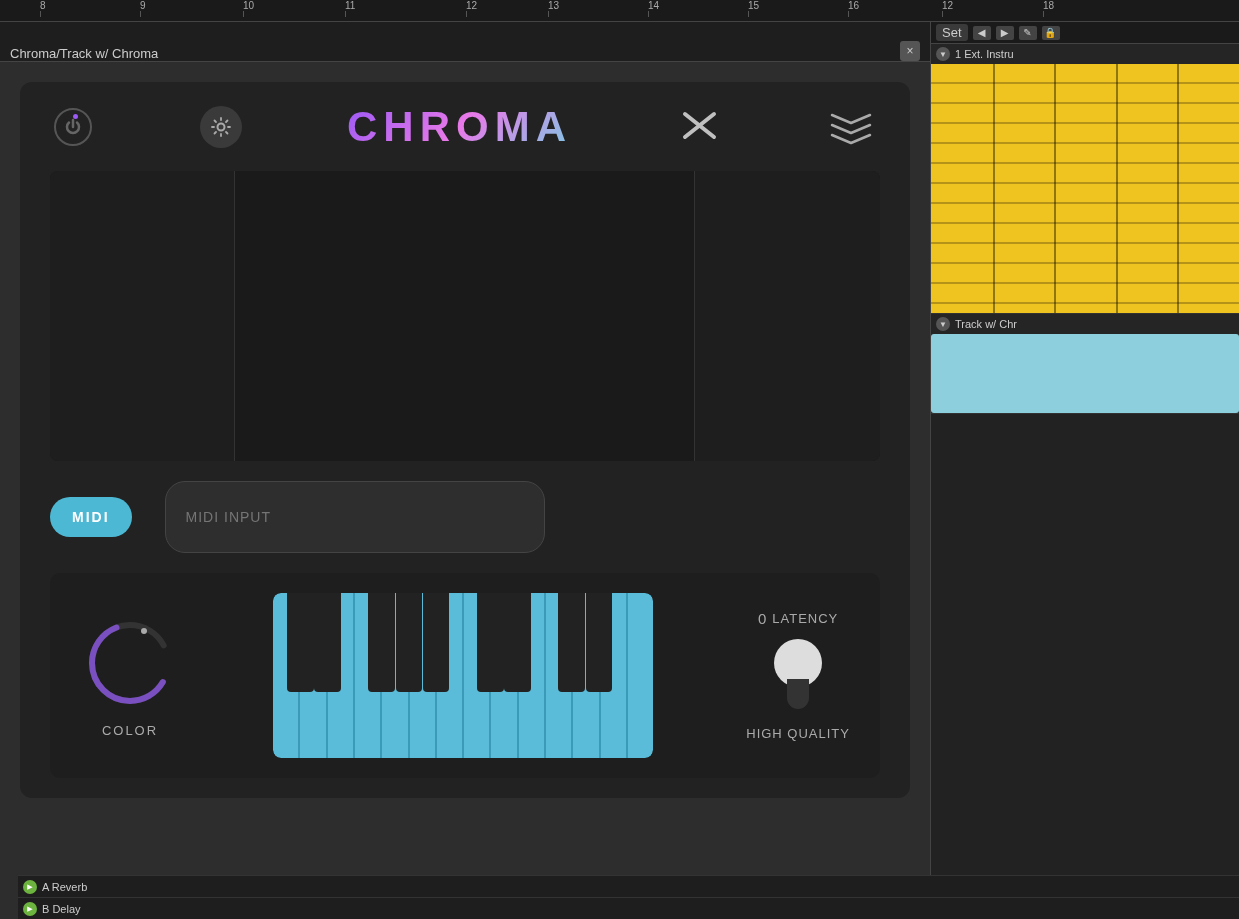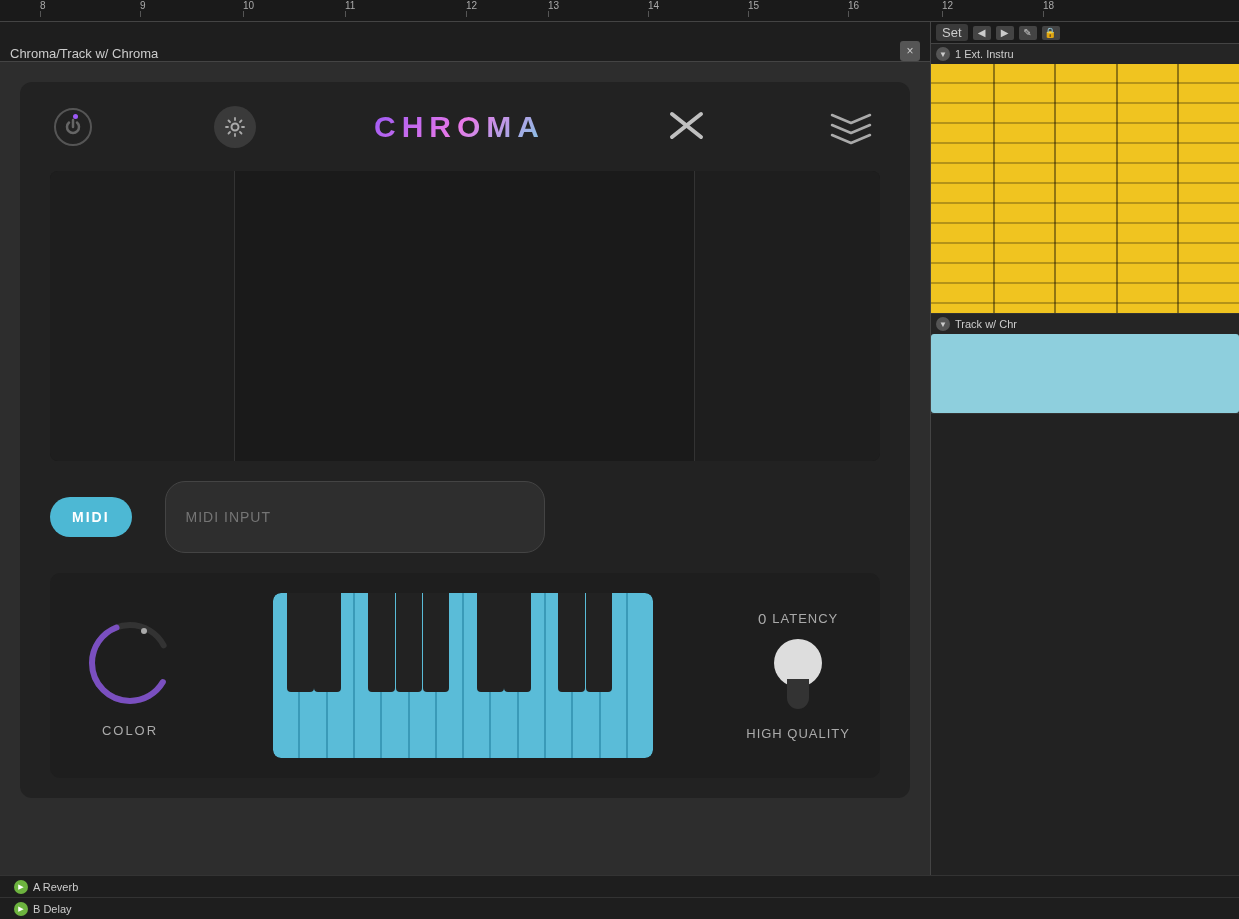--- a/index.html
+++ b/index.html
@@ -149,21 +149,21 @@
       background: #3a3a3a;
       border-radius: 50%;
       display: flex;
       align-items: center;
       justify-content: center;
       color: #aaa;
       font-size: 18px;
       cursor: pointer;
     }
     .chroma-title {
-      font-size: 30px;
+      font-size: 42px;
       font-weight: bold;
       letter-spacing: 6px;
       background: linear-gradient(135deg, #9b59f5, #e879e8, #7ec8e3);
       -webkit-background-clip: text;
       -webkit-text-fill-color: transparent;
       background-clip: text;
     }
 
     
     .display-area {
@@ -337,22 +337,23 @@
       color: #ccc;
       font-size: 11px;
       font-weight: 500;
     }
     .effect-track {
       height: 22px;
       background: #1e1e1e;
       border-top: 1px solid #333;
       display: flex;
       align-items: center;
-      padding: 0 14px;
+      padding: 0 5px;
       gap: 5px;
+      margin-left: 18px;
     }
     .effect-play-btn {
       width: 14px;
       height: 14px;
       background: #6db33f;
       border-radius: 50%;
       display: flex;
       align-items: center;
       justify-content: center;
       color: white;

